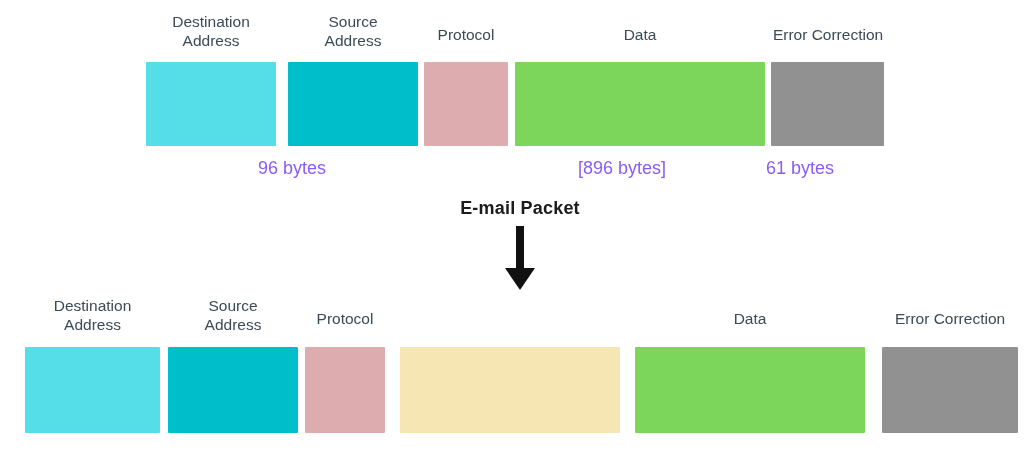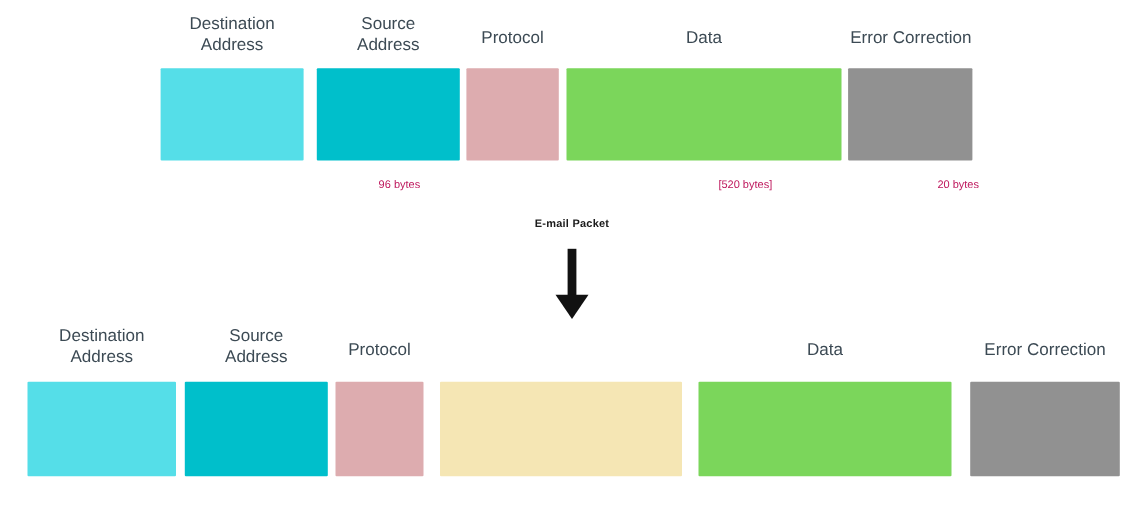--- a/index.html
+++ b/index.html
@@ -24,33 +24,33 @@
     position: absolute;
     text-align: center;
     font-size: 15.5px;
     line-height: 19px;
     color: #3c4a54;
     font-weight: 400;
     white-space: pre-line;
   }
   .byte-label {
     position: absolute;
-    text-align: right;
-    font-size: 10px;
+    text-align: left;
+    font-size: 18px;
     line-height: 19px;
-    color: #be185d;
+    color: #8b5cf6;
   }
   .seg {
     position: absolute;
     border-radius: 1px;
   }
   .caption {
     position: absolute;
     text-align: center;
-    font-size: 10px;
+    font-size: 18px;
     font-weight: bold;
     color: #1b1b1b;
     letter-spacing: 0.2px;
   }
   .arrow {
     position: absolute;
   }
 </style>
 </head>
 <body>
@@ -74,23 +74,23 @@
   <div class="seg" style="left:288px; top:62px; width:130px; height:84px; background:#00bfcb;"></div>
 
   <div class="seg" style="left:424px; top:62px; width:84px; height:84px; background:#ddacaf;"></div>
 
   <div class="seg" style="left:515px; top:62px; width:250px; height:84px; background:#7bd65b;"></div>
 
   <div class="seg" style="left:771px; top:62px; width:113px; height:84px; background:#919191;"></div>
 
   <div class="byte-label" style="left:258px; top:159px; width:124px;">96 bytes</div>
 
-  <div class="byte-label" style="left:578px; top:159px; width:124px;">[520 bytes]</div>
+  <div class="byte-label" style="left:578px; top:159px; width:124px;">[896 bytes]</div>
 
-  <div class="byte-label" style="left:766px; top:159px; width:124px;">20 bytes</div>
+  <div class="byte-label" style="left:766px; top:159px; width:124px;">61 bytes</div>
 
   <div class="caption" style="left:420px; top:198px; width:200px;">E-mail Packet</div>
 
   <svg class="arrow" style="left:495px; top:226px;" width="50" height="65" viewBox="0 0 50 65">
     <rect x="21" y="0" width="8" height="44" fill="#111111"></rect>
     <polygon points="10,42 40,42 25,64" fill="#111111"></polygon>
   </svg>
 
   <div class="label" style="left:25px; top:296px; width:135px;">Destination
 Address</div>

